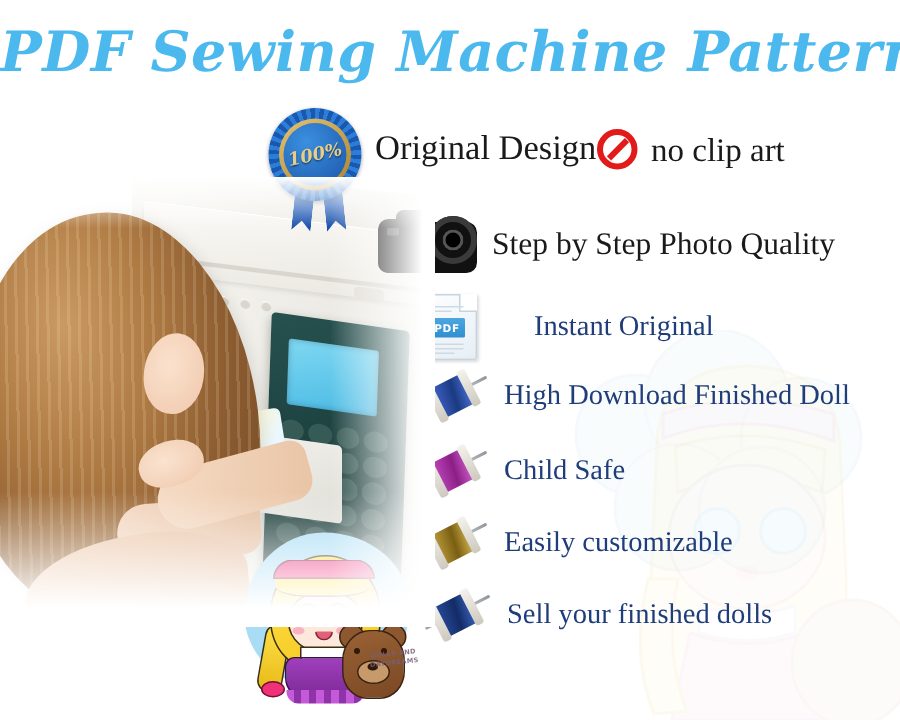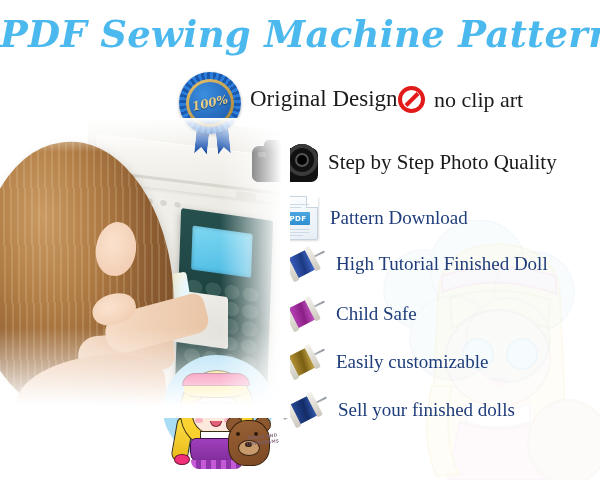--- a/index.html
+++ b/index.html
@@ -119,21 +119,21 @@
 
   
   .feat{position:absolute;display:flex;align-items:center;}
   .feat .lbl{white-space:nowrap;}
   .serif-blk{font-family:"Liberation Serif",serif;color:#1a1a1a;}
   .serif-blue{font-family:"Liberation Serif",serif;color:#1f3d7a;}
 
   #f-original{left:250px;top:86px;font-size:23px;}
   #f-noclip{left:398px;top:86px;font-size:22px;}
   #f-photo{left:252px;top:140px;font-size:21px;}
-  #f-instant{left:282px;top:196px;font-size:19px;}
+  #f-instant{left:282px;top:196px;font-size:19px;gap:26px;}
   #f-quality{left:284px;top:246px;font-size:19px;}
   #f-child{left:284px;top:296px;font-size:19px;}
   #f-custom{left:284px;top:344px;font-size:19px;}
   #f-sell{left:286px;top:392px;font-size:19px;}
 
   
   .no-icon{position:relative;width:27px;height:27px;border:4px solid #e21a1a;
     border-radius:50%;box-sizing:border-box;margin-right:9px;flex:0 0 auto;}
   .no-icon::after{content:"";position:absolute;left:50%;top:1px;width:4px;height:17px;
     background:#e21a1a;transform:translateX(-50%) rotate(45deg);}
@@ -363,31 +363,31 @@
   <div class="feat" id="f-instant">
     <span class="pdf">
       <span class="corner"></span>
       <span class="ln" style="top:7px"></span>
       <span class="ln" style="top:10px;width:14px"></span>
       <span class="tag">PDF</span>
       <span class="ln" style="top:32px"></span>
       <span class="ln" style="top:35px"></span>
       <span class="ln" style="top:38px;width:16px"></span>
     </span>
-    <span class="lbl serif-blue">Pattern Download</span>
+    <span class="lbl serif-blue">Instant Original</span>
   </div>
 
   <div class="feat" id="f-quality">
     <span class="spool">
       <span class="needle"></span>
       <span class="core" style="background:linear-gradient(100deg,#3f63c8,#1b3a82 55%,#4b72d8)"></span>
       <span class="rim l"></span>
         <span class="rim r"></span>
     </span>
-    <span class="lbl serif-blue">High Tutorial Finished Doll</span>
+    <span class="lbl serif-blue">High Download Finished Doll</span>
   </div>
 
   <div class="feat" id="f-child">
     <span class="spool">
       <span class="needle"></span>
       <span class="core" style="background:linear-gradient(100deg,#c049c0,#8c1f86 55%,#cc5fcc)"></span>
       <span class="rim l"></span>
         <span class="rim r"></span>
     </span>
     <span class="lbl serif-blue">Child Safe</span>

